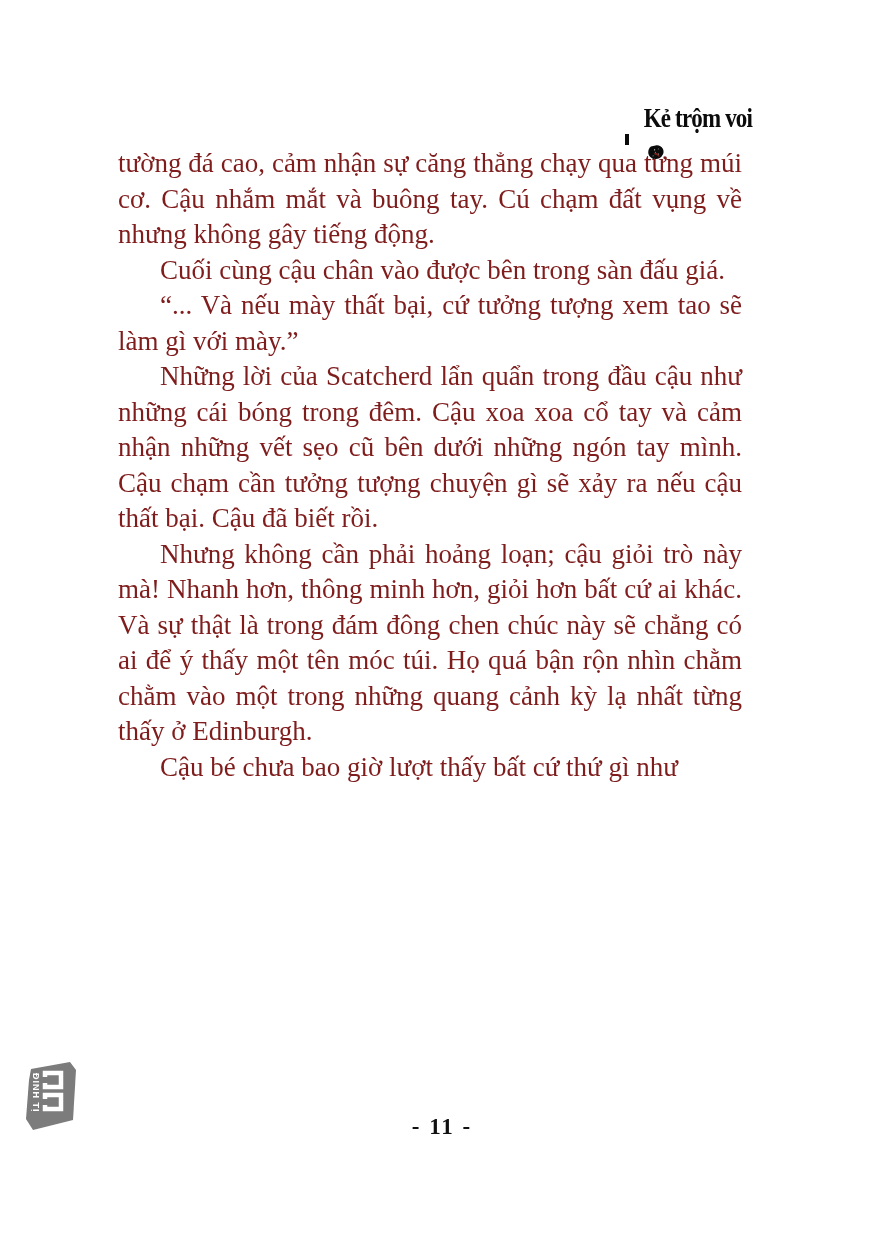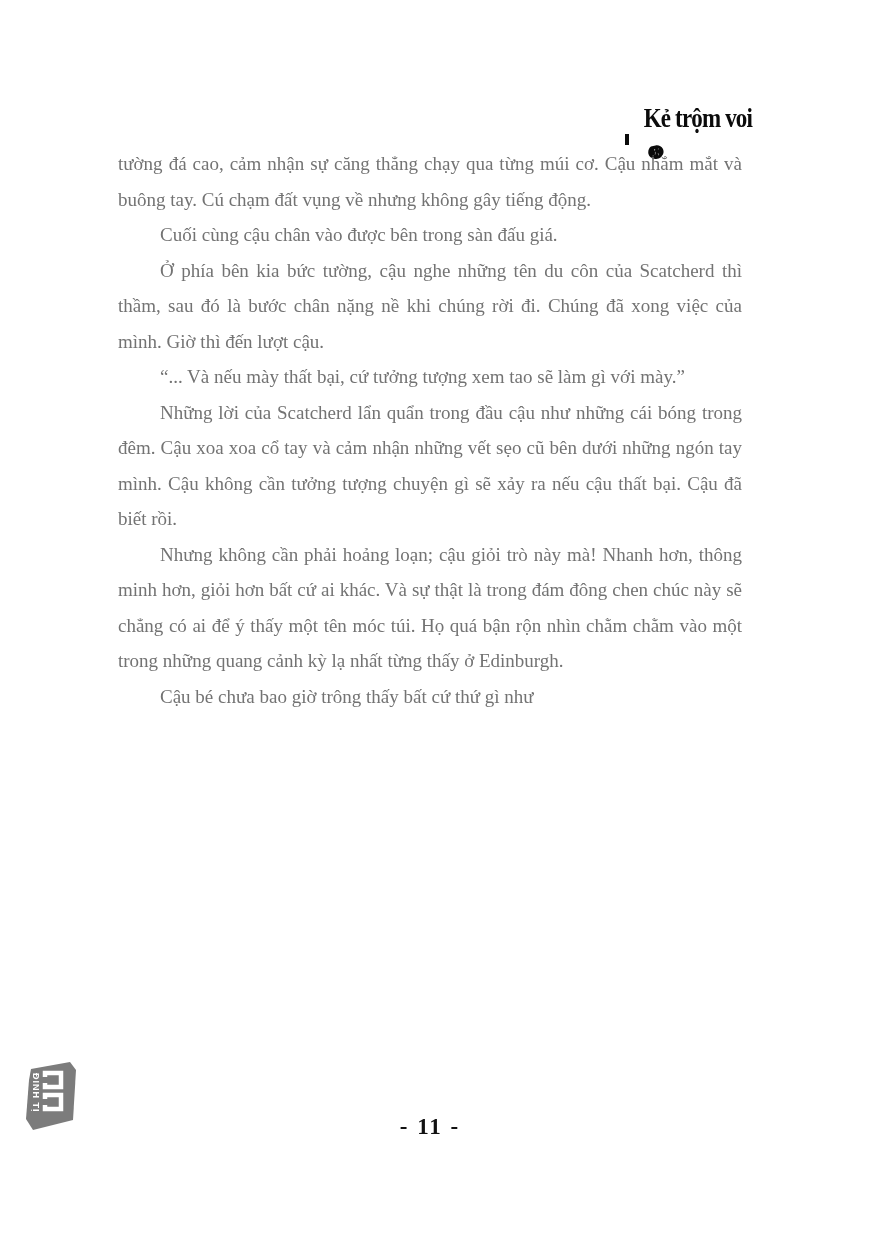--- a/index.html
+++ b/index.html
@@ -47,38 +47,38 @@
     width: 72px;
     height: 64px;
     display: block;
   }
   
   .page-body {
     position: absolute;
     left: 118px;
     top: 146px;
     width: 624px;
-    font-size: 19px;
+    font-size: 27px;
     line-height: 35.5px;
     text-align: justify;
-    color: #737373;
+    color: #7f1d1d;
   }
   .page-body p {
     margin: 0;
     padding: 0;
   }
   .page-body p.indent {
     text-indent: 42px;
   }
   .page-body p.italic {
   }
   
   .page-footer {
     position: absolute;
-    left: 118px;
+    left: 130px;
     top: 1114px;
     width: 624px;
     text-align: center;
   }
   .page-number {
     font-weight: bold;
     font-size: 23px;
     letter-spacing: 2px;
     color: #111111;
   }
@@ -105,25 +105,24 @@
     <circle cx="46" cy="17" r="2.0" fill="#ffffff"></circle>
     <path d="M33 30 q2 6 -1 12" stroke="#ffffff" stroke-width="2" fill="none"></path>
     <path d="M45 36 q4 3 2 9" stroke="#ffffff" stroke-width="2" fill="none"></path>
     <path d="M22 44 q3 2 1 7" stroke="#ffffff" stroke-width="1.6" fill="none"></path>
   </svg>
 </div>
 
 <article class="page-body">
     <p class="">tường đá cao, cảm nhận sự căng thẳng chạy qua từng múi cơ. Cậu nhắm mắt và buông tay. Cú chạm đất vụng về nhưng không gây tiếng động.</p>
     <p class="indent">Cuối cùng cậu chân vào được bên trong sàn đấu giá.</p>
-    <p class="indent">Ở phía bên kia bức tường, cậu nghe những tên du côn của Scatcherd thì thầm, sau đó là bước chân nặng nề khi chúng rời đi. Chúng đã xong việc của mình. Giờ thì đến lượt cậu.</p>
     <p class="indent italic">“... Và nếu mày thất bại, cứ tưởng tượng xem tao sẽ làm gì với mày.”</p>
-    <p class="indent">Những lời của Scatcherd lẩn quẩn trong đầu cậu như những cái bóng trong đêm. Cậu xoa xoa cổ tay và cảm nhận những vết sẹo cũ bên dưới những ngón tay mình. Cậu không cần tưởng tượng chuyện gì sẽ xảy ra nếu cậu thất bại. Cậu đã biết rồi.</p>
+    <p class="indent">Những lời của Scatcherd lẩn quẩn trong đầu cậu như những cái bóng trong đêm. Cậu xoa xoa cổ tay và cảm nhận những vết sẹo cũ bên dưới những ngón tay mình. Cậu chạm cần tưởng tượng chuyện gì sẽ xảy ra nếu cậu thất bại. Cậu đã biết rồi.</p>
     <p class="indent">Nhưng không cần phải hoảng loạn; cậu giỏi trò này mà! Nhanh hơn, thông minh hơn, giỏi hơn bất cứ ai khác. Và sự thật là trong đám đông chen chúc này sẽ chẳng có ai để ý thấy một tên móc túi. Họ quá bận rộn nhìn chằm chằm vào một trong những quang cảnh kỳ lạ nhất từng thấy ở Edinburgh.</p>
-    <p class="indent">Cậu bé chưa bao giờ trông thấy bất cứ thứ gì như</p>
+    <p class="indent">Cậu bé chưa bao giờ lượt thấy bất cứ thứ gì như</p>
   </article>
 
 <div class="page-footer">
   <span class="page-number">- 11 -</span>
 </div>
 
 <svg class="publisher-logo" viewBox="0 0 66 74" xmlns="http://www.w3.org/2000/svg" aria-hidden="true">
   <path fill="#7c7c7c" d="M15 9 L54 2 L60 10 L57 60 L17 70 L10 59 L13 20 Z"></path>
   <rect x="29" y="13" width="16" height="14" fill="none" stroke="#ffffff" stroke-width="4.5"></rect>
   <rect x="24" y="17" width="8" height="6" fill="#7c7c7c"></rect>

